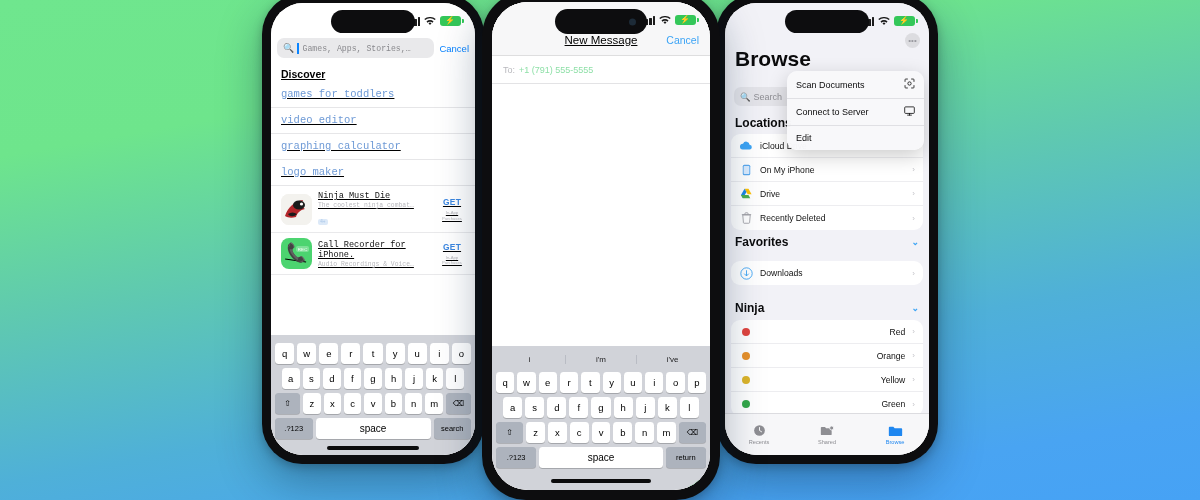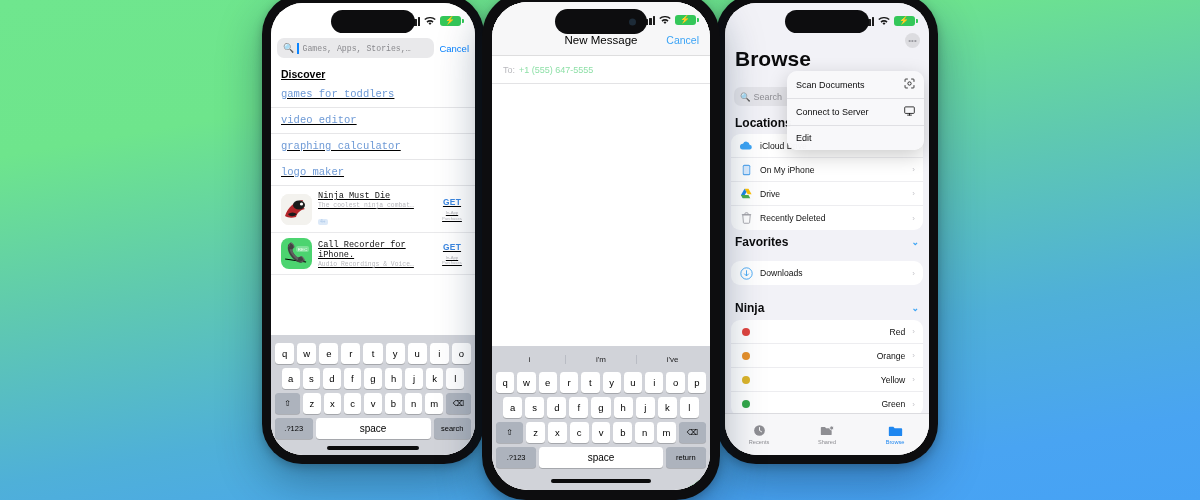--- a/index.html
+++ b/index.html
@@ -94,21 +94,21 @@
   .kb-row.r2 { padding: 0 9px; }
   .kb-row.r3 { padding: 0 2px; }
   .kb-bottom { margin-top: 4px; }
   .home-ind { position: absolute; bottom: 5px; left: 50%; transform: translateX(-50%);
               width: 92px; height: 4px; background: #0b0b0c; border-radius: 3px; z-index: 16; }
 
   
   .msgs { position: absolute; inset: 0; background: #fff; display: flex; flex-direction: column; }
   .msg-nav { height: 54px; background: #f7f7f8; border-bottom: .6px solid #dededf;
              display: flex; align-items: flex-end; justify-content: center; position: relative; padding-bottom: 9px; }
-  .msg-title { font-size: 11.5px; color: #000; }
+  .msg-title { font-size: 11.5px; color: #000; text-decoration: underline; }
   .msg-cancel { position: absolute; right: 11px; bottom: 9px; font-size: 10.5px; color: #3ca4f5; }
   .msg-to { height: 28px; border-bottom: .6px solid #e3e3e5; display: flex; align-items: center;
             padding: 0 11px; gap: 4px; }
   .msg-to-lbl { font-size: 9px; color: #b9b9be; }
   .msg-to-val { font-size: 9px; color: #8fe0a8; }
   .msg-body { flex: 1; position: relative; }
   .bubble { position: absolute; right: 13px; bottom: 6px; max-width: 158px;
             border: 1px solid #d5d5d7; border-radius: 12px; background: #fff;
             padding: 7px 9px 8px; }
   .bubble p { font-family: "DejaVu Sans", sans-serif; font-size: 7.8px; color: #111; line-height: 1.42; }
@@ -491,21 +491,21 @@
             <span class="di-dot"></span>
           </div>
 
         <div class="msg-nav">
           <span class="msg-title">New Message</span>
           <span class="msg-cancel">Cancel</span>
         </div>
 
         <div class="msg-to">
           <span class="msg-to-lbl">To:</span>
-          <span class="msg-to-val">+1 (555) 647-5555</span>
+          <span class="msg-to-val">+1 (791) 555-5555</span>
         </div>
 
         <div class="msg-body">
           <div class="expand-btn">›</div>
           <div class="bubble">
             <p>According to all known laws of aviation, there is no way a bee should be able to fly.</p>
             <p>Its wings are too small to get its fat little body off the ground.</p>
             <p><span>The bee, of course, flies anyway because bees don't care what humans think is impossible.</span><span class="tcaret"></span></p>
             <div class="send-btn">↑</div>
           </div>

